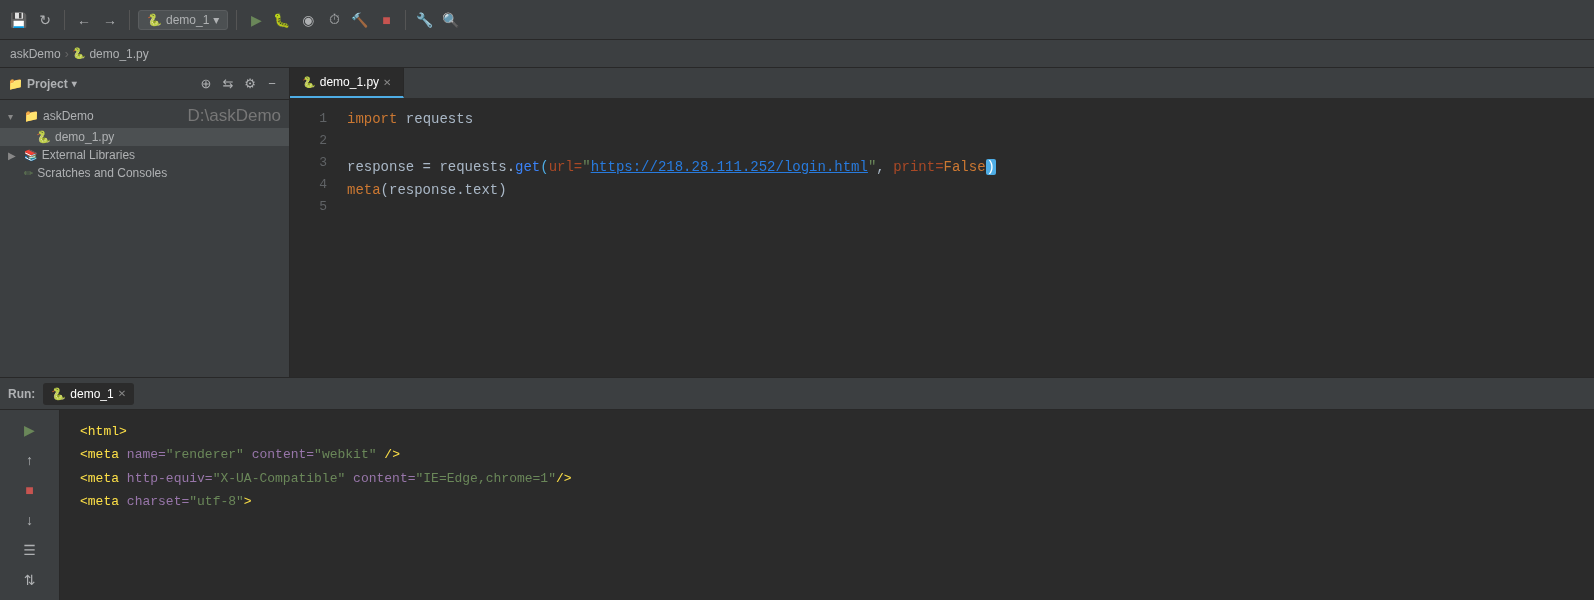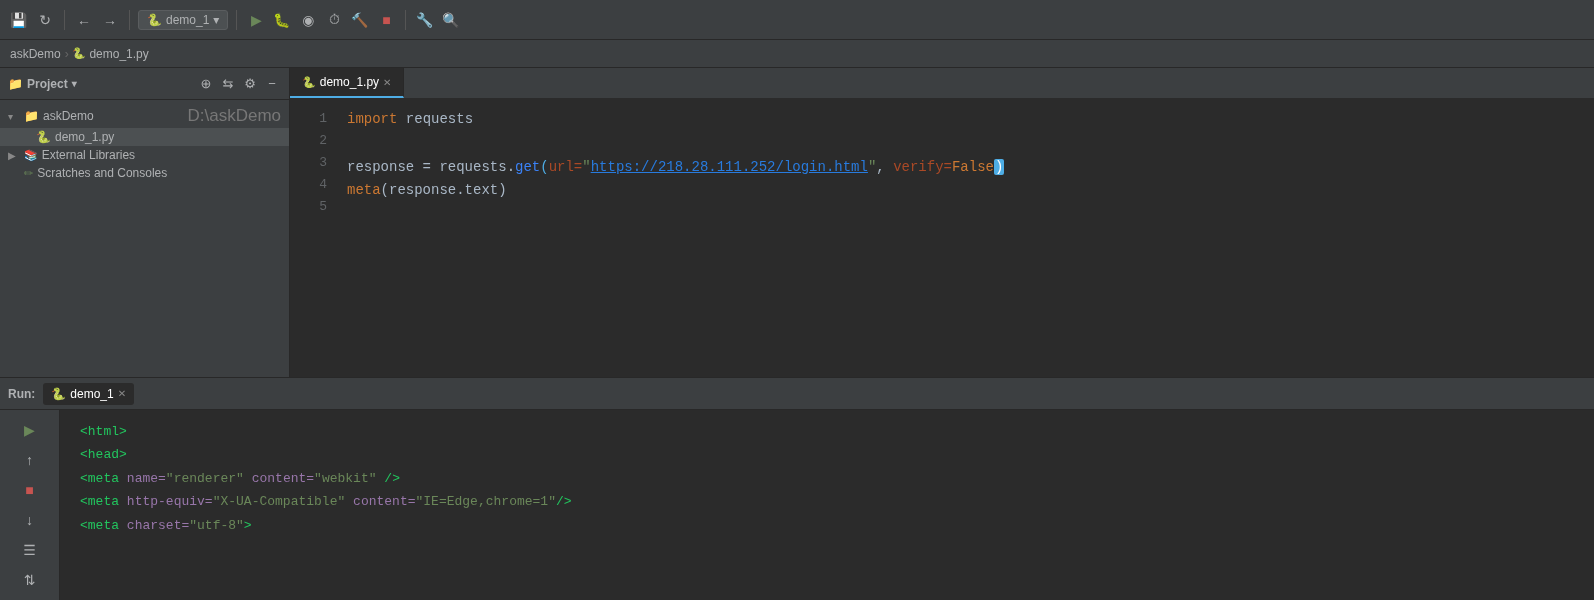--- a/index.html
+++ b/index.html
@@ -220,21 +220,21 @@
     .run-sidebar-icon.green { color: #6a8759; }
     .run-content {
       flex: 1;
       padding: 10px 20px;
       font-family: 'Courier New', Consolas, monospace;
       font-size: 13px;
       color: #a9b7c6;
       line-height: 1.8;
       overflow: auto;
     }
-    .run-content .tag { color: #22c55e; }
+    .run-content .tag { color: #fde047; }
     .run-content .attr { color: #9876aa; }
     .run-content .attrval { color: #6a8759; }
     .run-content .chinese { color: #a9b7c6; }
 
     .pin-icon { color: #afb1b3; font-size: 12px; }
   </style>
 </head>
 <body>
 
 <div class="toolbar">
@@ -326,21 +326,21 @@
     <div class="editor-content">
       <div class="line-numbers">
         <div>1</div>
         <div>2</div>
         <div>3</div>
         <div>4</div>
         <div>5</div>
       </div>
       <div class="code-area"><span class="kw">import</span><span class="plain"> requests</span>
 
-<span class="plain">response = requests.</span><span class="fn">get</span><span class="bracket-blue">(</span><span class="param">url=</span><span class="str">"</span><span class="url">https://218.28.111.252/login.html</span><span class="str">"</span><span class="plain">, </span><span class="param">verify=</span><span class="kw">False</span><span class="bracket-highlight">)</span>
+<span class="plain">response = requests.</span><span class="fn">get</span><span class="bracket-blue">(</span><span class="param">url=</span><span class="str">"</span><span class="url">https://218.28.111.252/login.html</span><span class="str">"</span><span class="plain">, </span><span class="param">print=</span><span class="kw">False</span><span class="bracket-highlight">)</span>
 <span class="kw">meta</span><span class="plain">(response.text)</span>
 </div>
     </div>
   </div>
 
 </div>
 
 <div class="bottom-panel">
 
   <div class="run-tabs">
@@ -358,19 +358,18 @@
       <div class="run-sidebar-icon">↑</div>
       <div class="run-sidebar-icon" style="color:#c75450;">■</div>
       <div class="run-sidebar-icon">↓</div>
       <div class="run-sidebar-icon">☰</div>
       <div class="run-sidebar-icon">⇅</div>
       <div class="run-sidebar-icon pin-icon">📌</div>
 
     </div>
     <div class="run-content">
       <div><span class="tag">&lt;html&gt;</span></div>
-      <div>    <span class="tag">&lt;head&gt;</span></div>
       <div>        <span class="tag">&lt;meta</span> <span class="attr">name=</span><span class="attrval">"renderer"</span> <span class="attr">content=</span><span class="attrval">"webkit"</span> <span class="tag">/&gt;</span></div>
       <div>        <span class="tag">&lt;meta</span> <span class="attr">http-equiv=</span><span class="attrval">"X-UA-Compatible"</span> <span class="attr">content=</span><span class="attrval">"IE=Edge,chrome=1"</span><span class="tag">/&gt;</span></div>
       <div>        <span class="tag">&lt;meta</span> <span class="attr">charset=</span><span class="attrval">"utf-8"</span><span class="tag">&gt;</span></div>
     </div>
   </div>
 </div>
 
 </body></html>

